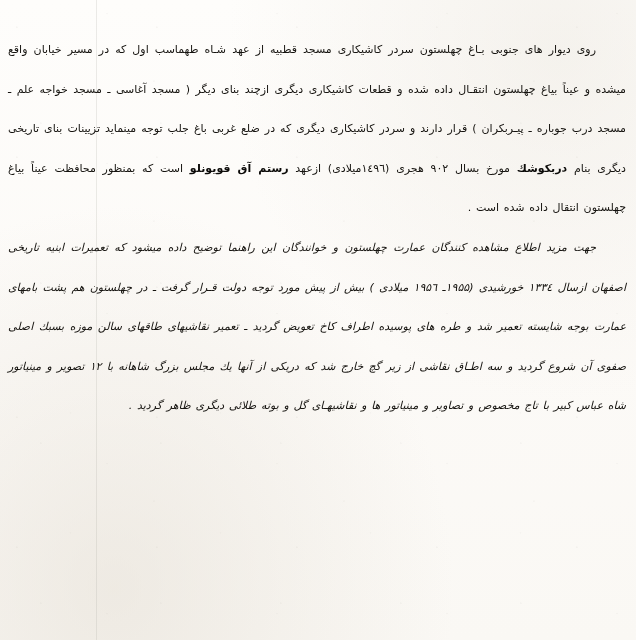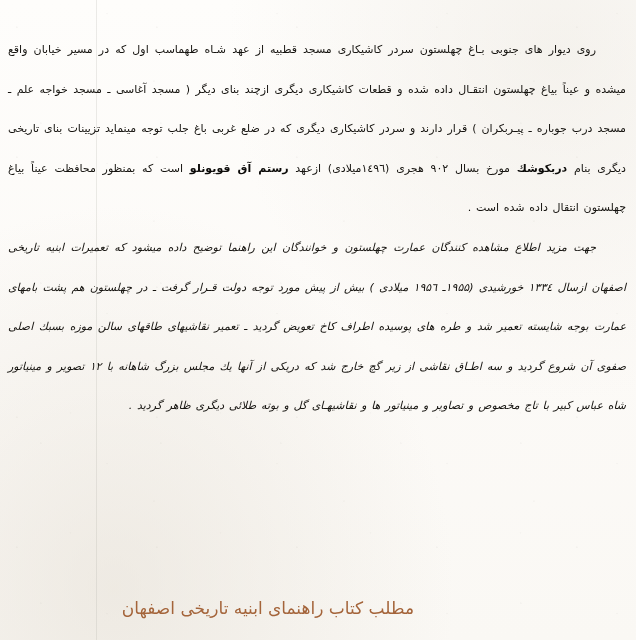--- a/index.html
+++ b/index.html
@@ -104,16 +104,15 @@
 
 <div class="page">
 
   <div class="margin-rule"></div>
 
   <div class="body-text">
     <p class="para"><span>روی دیوار های جنوبی بـاغ چهلستون سردر کاشیکاری مسجد قطبیه از عهد شـاه طهماسب اول که در مسیر خیابان واقع میشده و عیناً بیاغ چهلستون انتقـال داده شده و قطعات کاشیکاری دیگری ازچند بنای دیگر ( مسجد آغاسی ـ مسجد خواجه علم ـ مسجد درب جوباره ـ پیـربکران ) قرار دارند و سردر کاشیکاری دیگری که در ضلع غربی باغ جلب توجه مینماید تزیینات بنای تاریخی دیگری بنام </span><b>دربکوشك</b><span> مورخ بسال ۹۰۲ هجری (۱٤۹٦میلادی) ازعهد </span><b>رستم آق قویونلو</b><span> است که بمنظور محافظت عیناً بیاغ چهلستون انتقال داده شده است .</span></p>
     <p class="para"><span>جهت مزید اطلاع مشاهده کنندگان عمارت چهلستون و خوانندگان این راهنما توضیح داده میشود که تعمیرات ابنیه تاریخی اصفهان ازسال ۱۳۳٤ خورشیدی (۱۹۵۵ـ ۱۹۵٦ میلادی ) بیش از پیش مورد توجه دولت قـرار گرفت ـ در چهلستون هم پشت بامهای عمارت بوجه شایسته تعمیر شد و طره های پوسیده اطراف کاخ تعویض گردید ـ تعمیر نقاشیهای طاقهای سالن موزه بسبك اصلی صفوی آن شروع گردید و سه اطـاق نقاشی از زیر گچ خارج شد که دریکی از آنها یك مجلس بزرگ شاهانه با ۱۲ تصویر و مینیاتور شاه عباس کبیر با تاج مخصوص و تصاویر و مینیاتور ها و نقاشیهـای گل و بوته طلائی دیگری ظاهر گردید .</span></p>
   </div>
 
-  <div class="caption">مطلب کتاب راهنمای ابنیه تاریخی اصفهان</div>
 
   <div class="speckle"></div>
 </div>
 
 </body></html>

